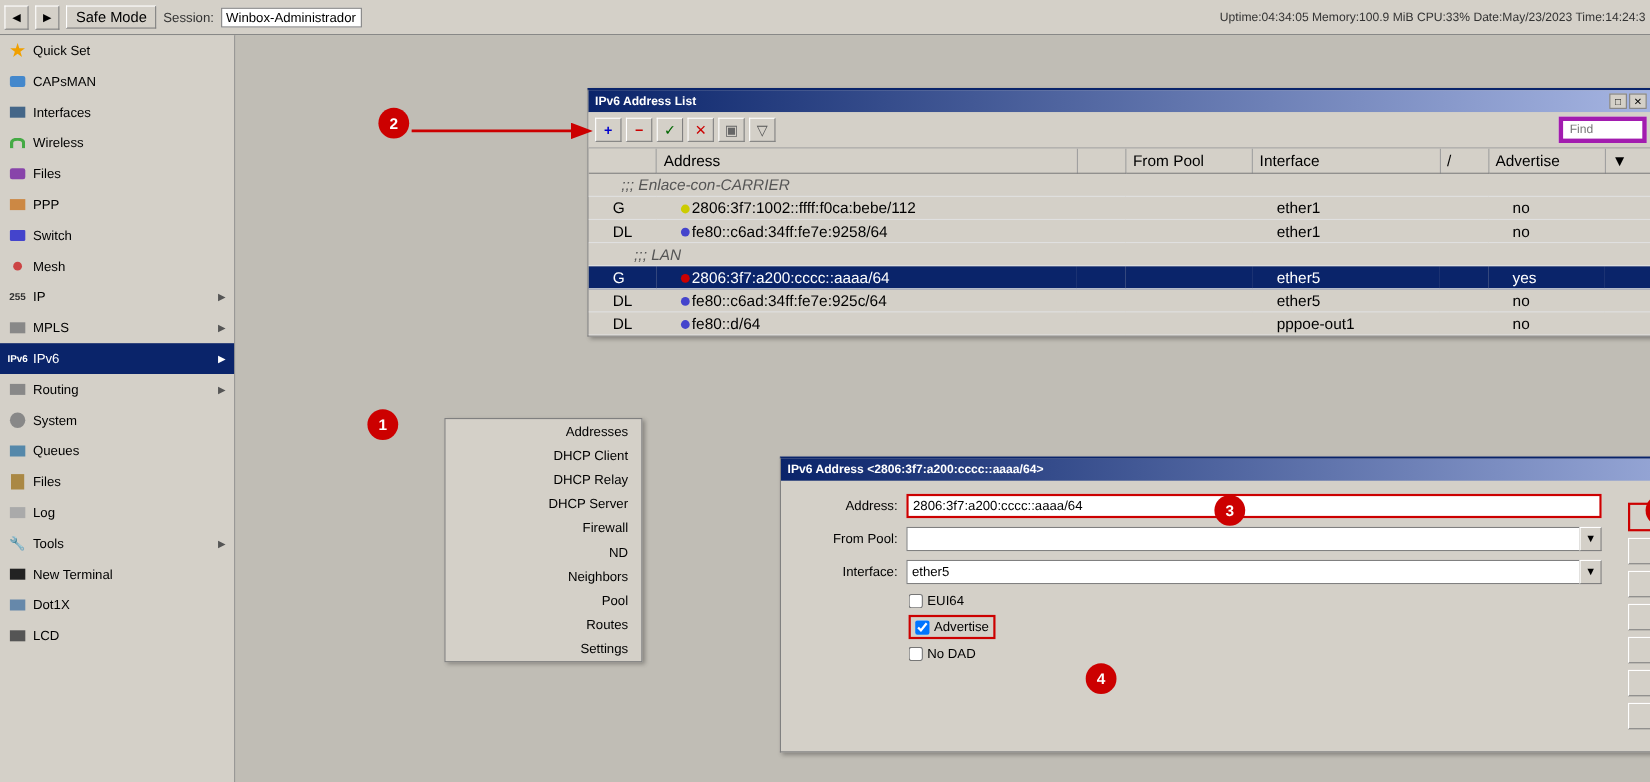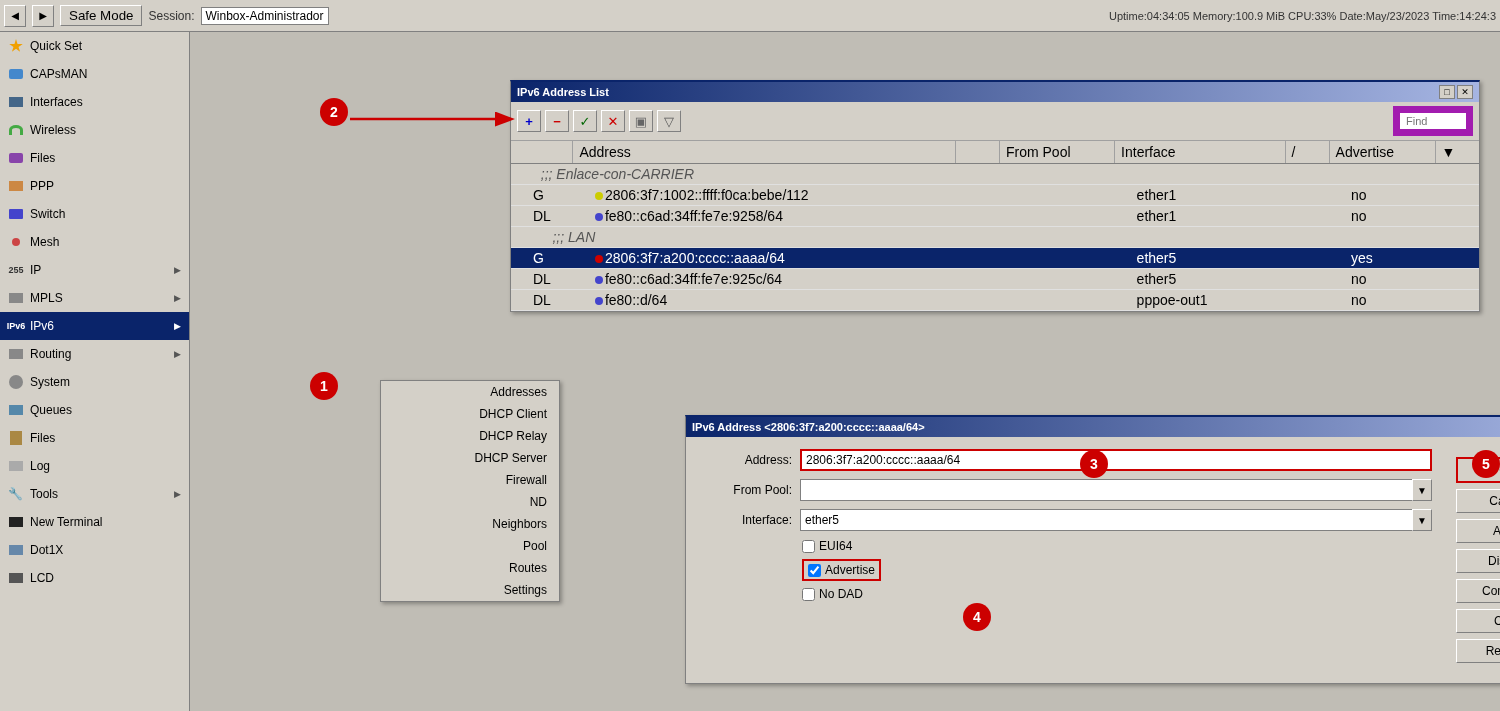--- a/index.html
+++ b/index.html
@@ -56,21 +56,21 @@
     }
 
     
     .main-container {
       display: flex;
       height: calc(711px - 32px);
     }
 
     
     .sidebar {
-      width: 190px;
+      width: 214px;
       background: #d4d0c8;
       border-right: 1px solid #808080;
       overflow-y: auto;
       flex-shrink: 0;
     }
     .sidebar-item {
       display: flex;
       align-items: center;
       padding: 4px 8px;
       cursor: pointer;
@@ -164,21 +164,21 @@
       font-size: 13px;
     }
     .toolbar-btn.add { color: #0000cc; font-weight: bold; }
     .toolbar-btn.remove { color: #cc0000; font-weight: bold; }
     .toolbar-btn.check { color: #006600; }
     .toolbar-btn.close { color: #cc0000; }
     .toolbar-btn.comment { color: #666; }
     .toolbar-btn.filter { color: #555; }
     .find-box {
       margin-left: auto;
-      border: 7px solid #a21caf;
+      border: 4px solid #a21caf;
       padding: 2px 6px;
       background: #fff;
       width: 80px;
       font-size: 11px;
       color: #999;
     }
 
     
     .addr-table {
       width: 100%;

